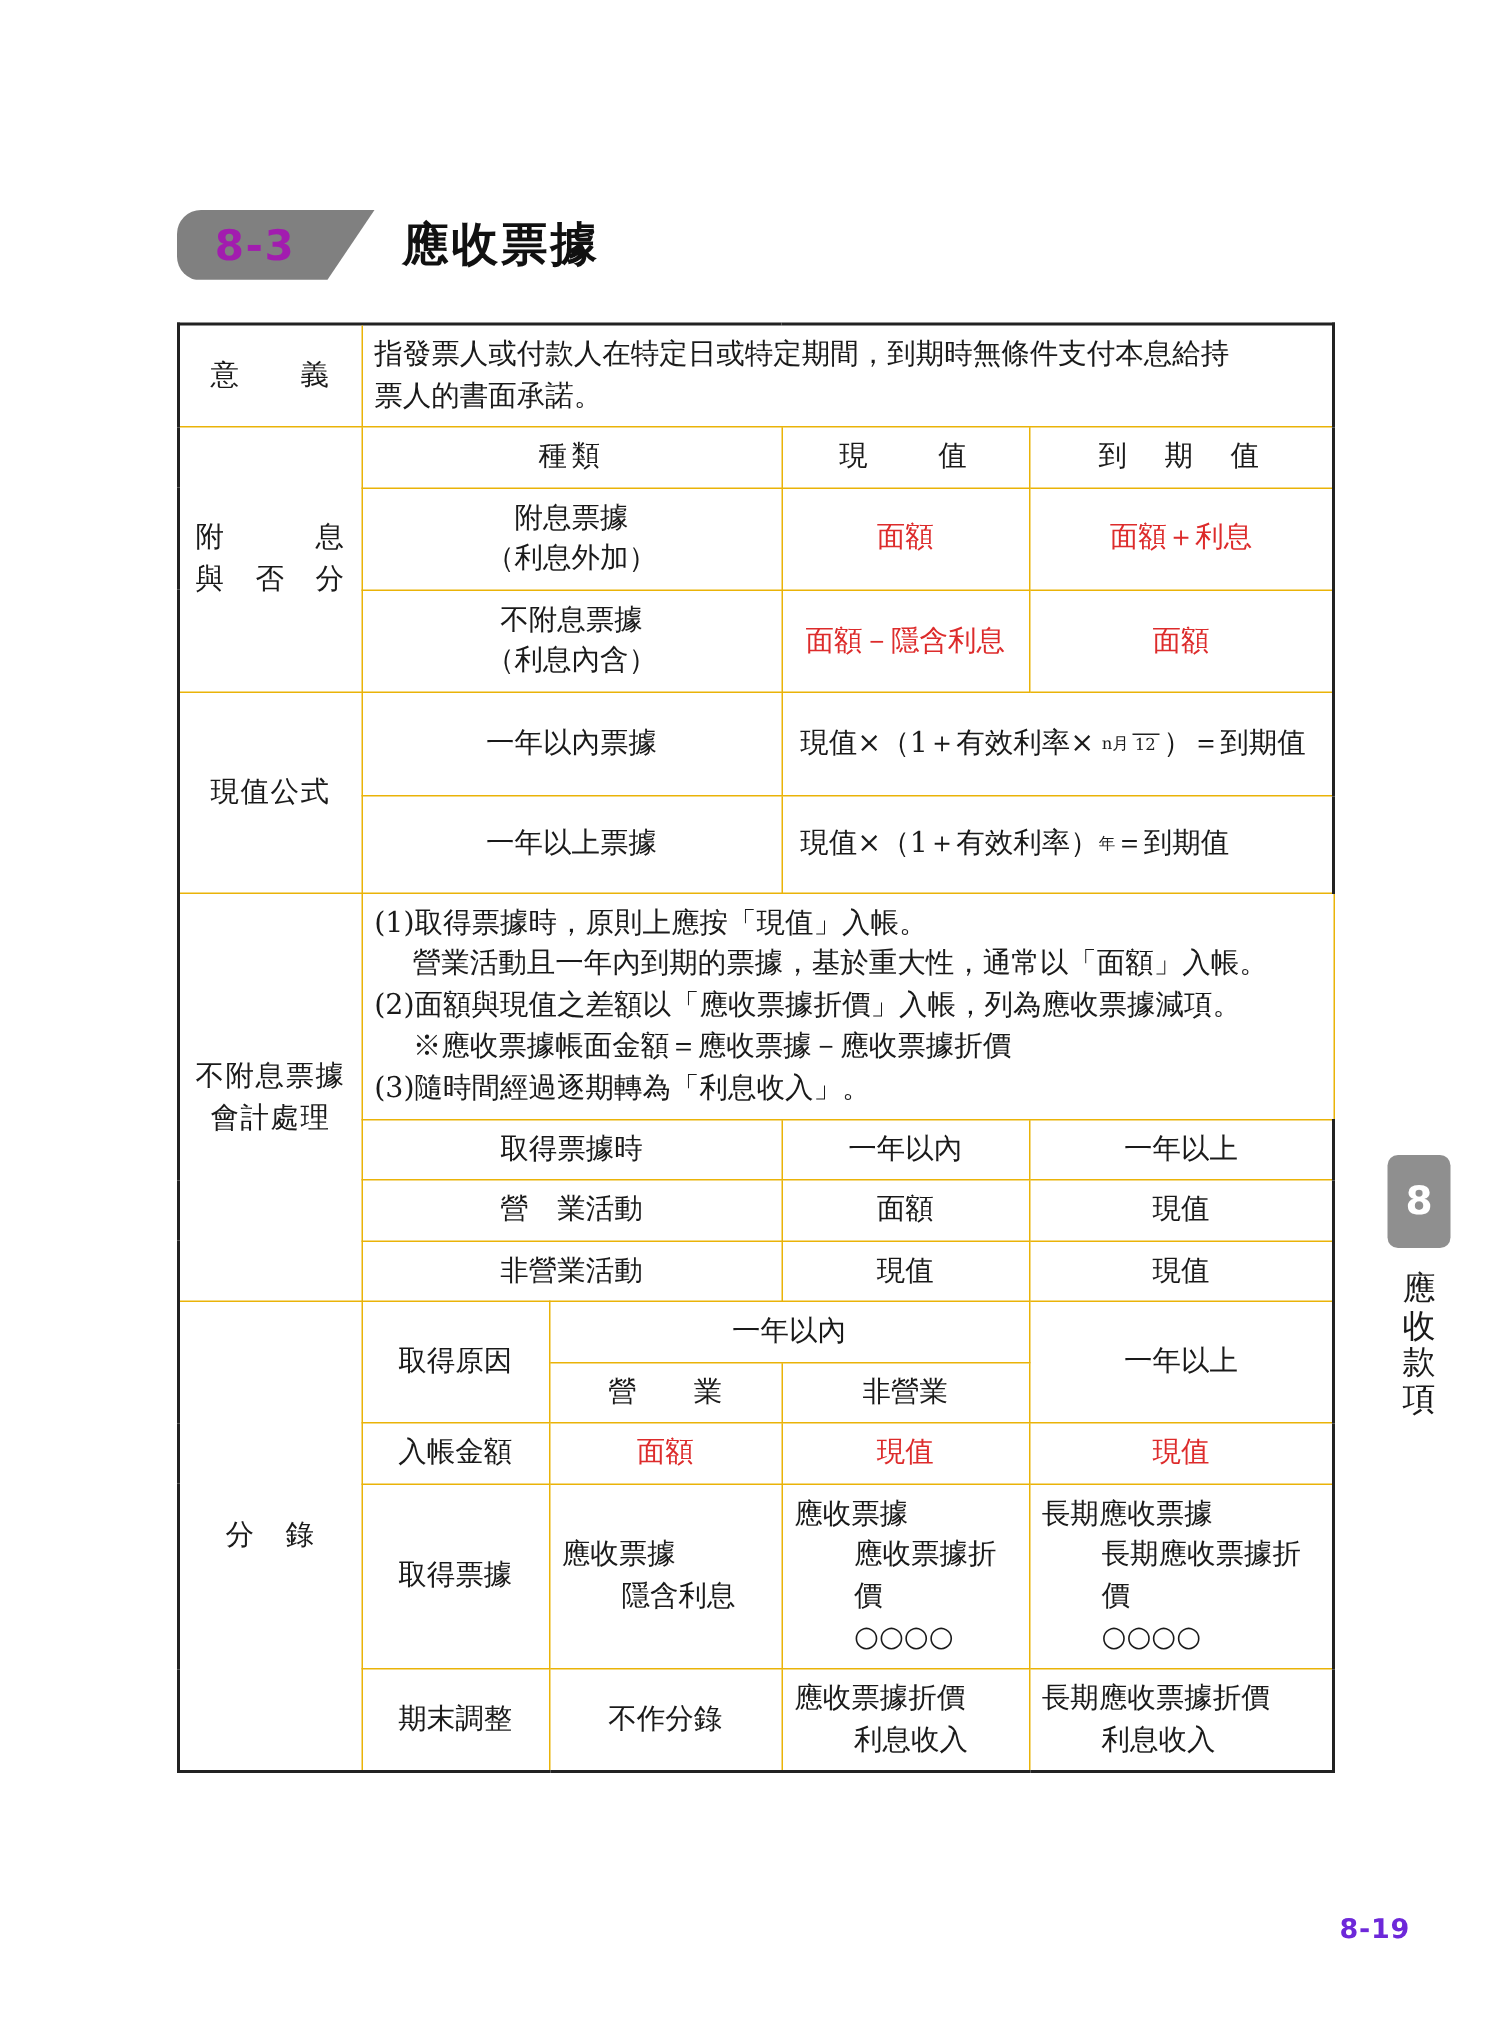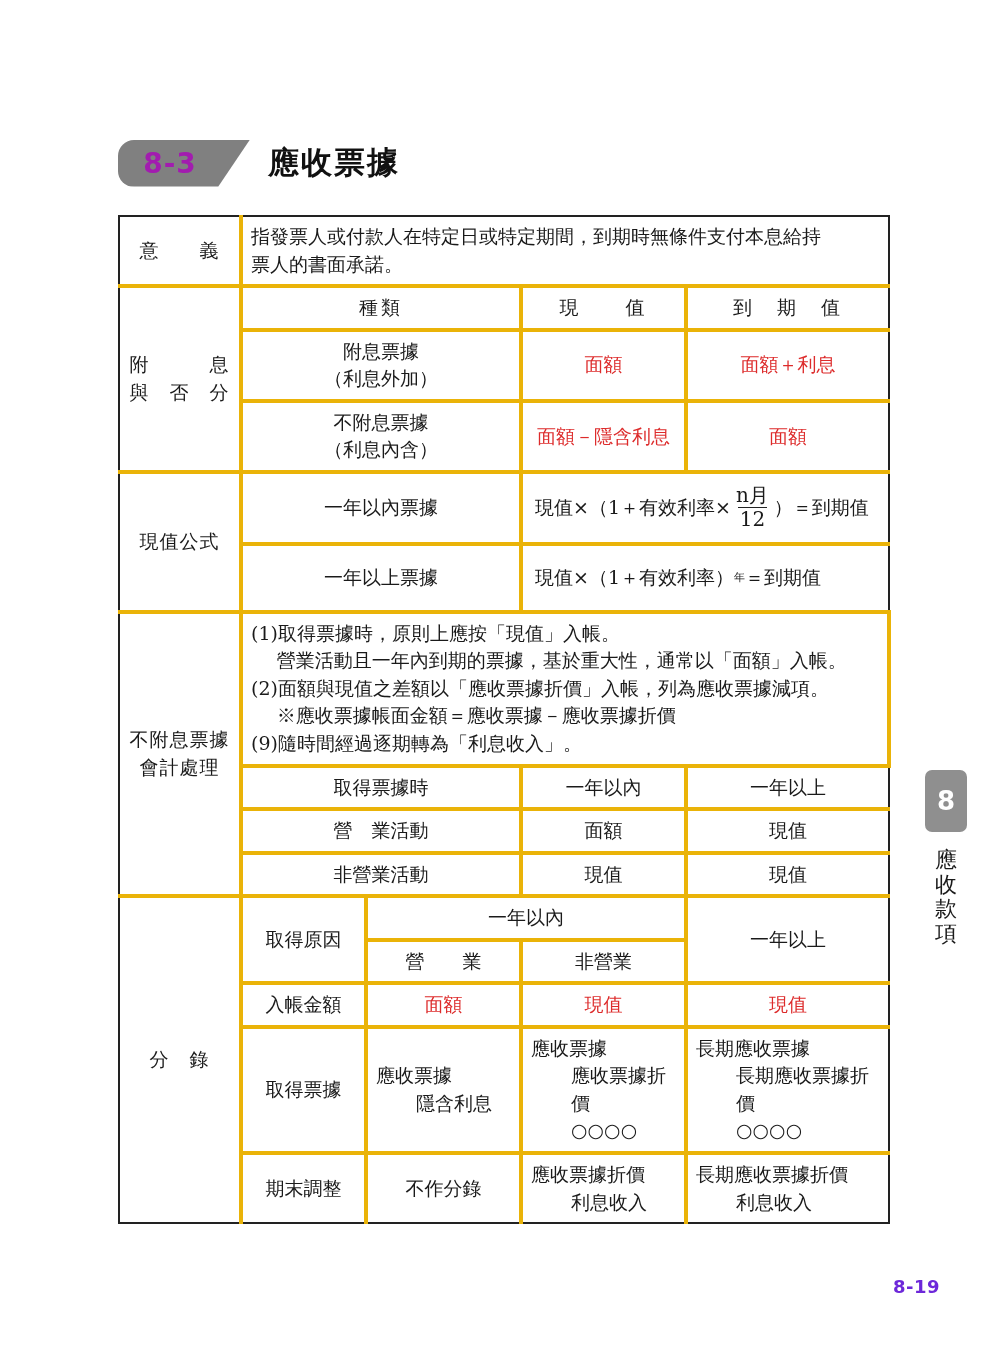--- a/index.html
+++ b/index.html
@@ -64,21 +64,21 @@
   
   .tbl {
     position: absolute;
     left: 118px;
     top: 215px;
     width: 770px;
     border-collapse: collapse;
     table-layout: fixed;
   }
   .tbl td {
-    border: 4px solid #eab308;
+    border: 1px solid #eab308;
     padding: 6px 8px;
     font-size: 19px;
     line-height: 1.45;
     vertical-align: middle;
     background: #ffffff;
   }
   .tbl .outer-top    { border-top-width: 2px;    border-top-color: #222; }
   .tbl .outer-bottom { border-bottom-width: 2px; border-bottom-color: #222; }
   .tbl .outer-left   { border-left-width: 2px;   border-left-color: #222; margin-top: 36px; }
   .tbl .outer-right  { border-right-width: 2px;  border-right-color: #222; }
@@ -109,26 +109,26 @@
     font-size: 19px;
     display: flex;
     align-items: center;
     flex-wrap: nowrap;
     white-space: nowrap;
     padding-left: 4px;
     text-align: center;
   }
   .frac {
     display: inline-flex;
-    flex-direction: column;
+    flex-direction: row;
     align-items: center;
     justify-content: center;
     vertical-align: middle;
     margin: 0 3px;
-    font-size: 20px;
+    font-size: 11px;
     line-height: 1.05;
   }
   .frac .num { padding: 0 2px 1px 2px; }
   .frac .den { padding: 1px 2px 0 2px; border-top: 1.2px solid #222; }
   sup.yr { font-size: 11px; }
 
   
   .je {
     text-align: left;
     font-size: 18px;
@@ -274,21 +274,21 @@
   <tr>
     <td class="lbl outer-left" rowspan="4">
       <div>不附息票據</div>
       <div>會計處理</div>
     </td>
     <td class="notes" colspan="4">
       <div>(1)取得票據時，原則上應按「現值」入帳。</div>
       <div class="ind">營業活動且一年內到期的票據，基於重大性，通常以「面額」入帳。</div>
       <div>(2)面額與現值之差額以「應收票據折價」入帳，列為應收票據減項。</div>
       <div class="ind">※應收票據帳面金額＝應收票據－應收票據折價</div>
-      <div>(9)隨時間經過逐期轉為「利息收入」。</div>
+      <div>(3)隨時間經過逐期轉為「利息收入」。</div>
     </td>
   </tr>
 
   <tr>
     <td class="sublbl" colspan="2">取得票據時</td>
     <td class="sublbl">一年以內</td>
     <td class="sublbl outer-right">一年以上</td>
   </tr>
 
   <tr>

